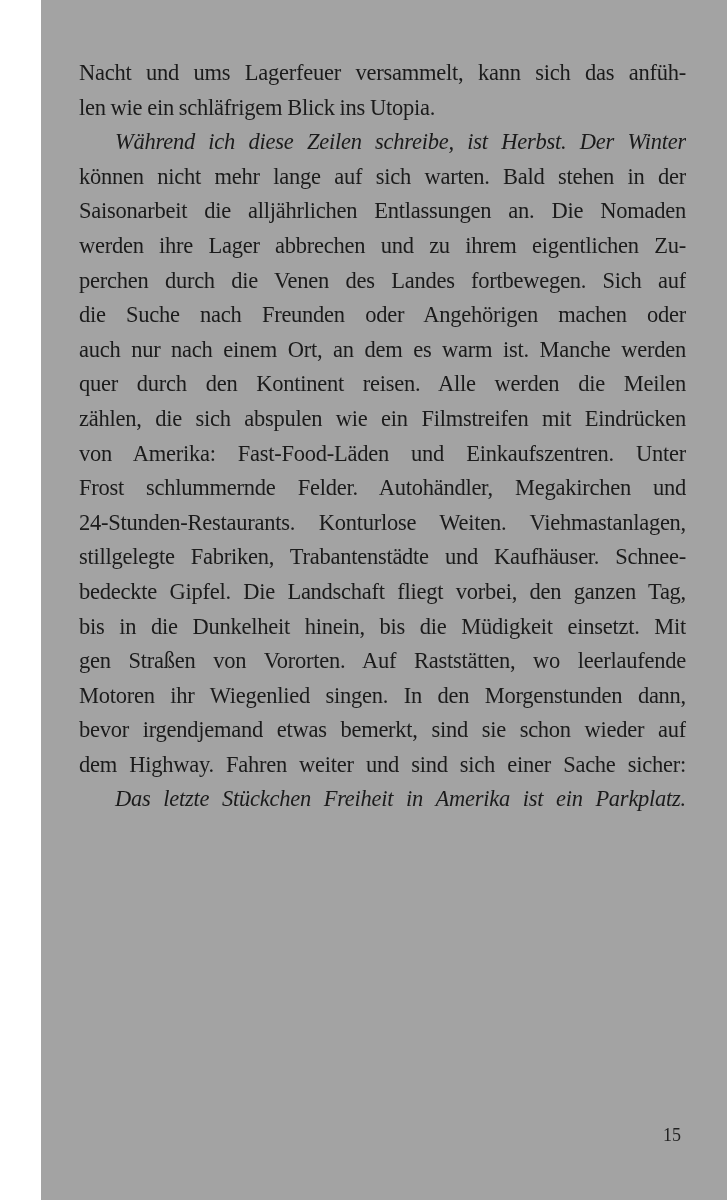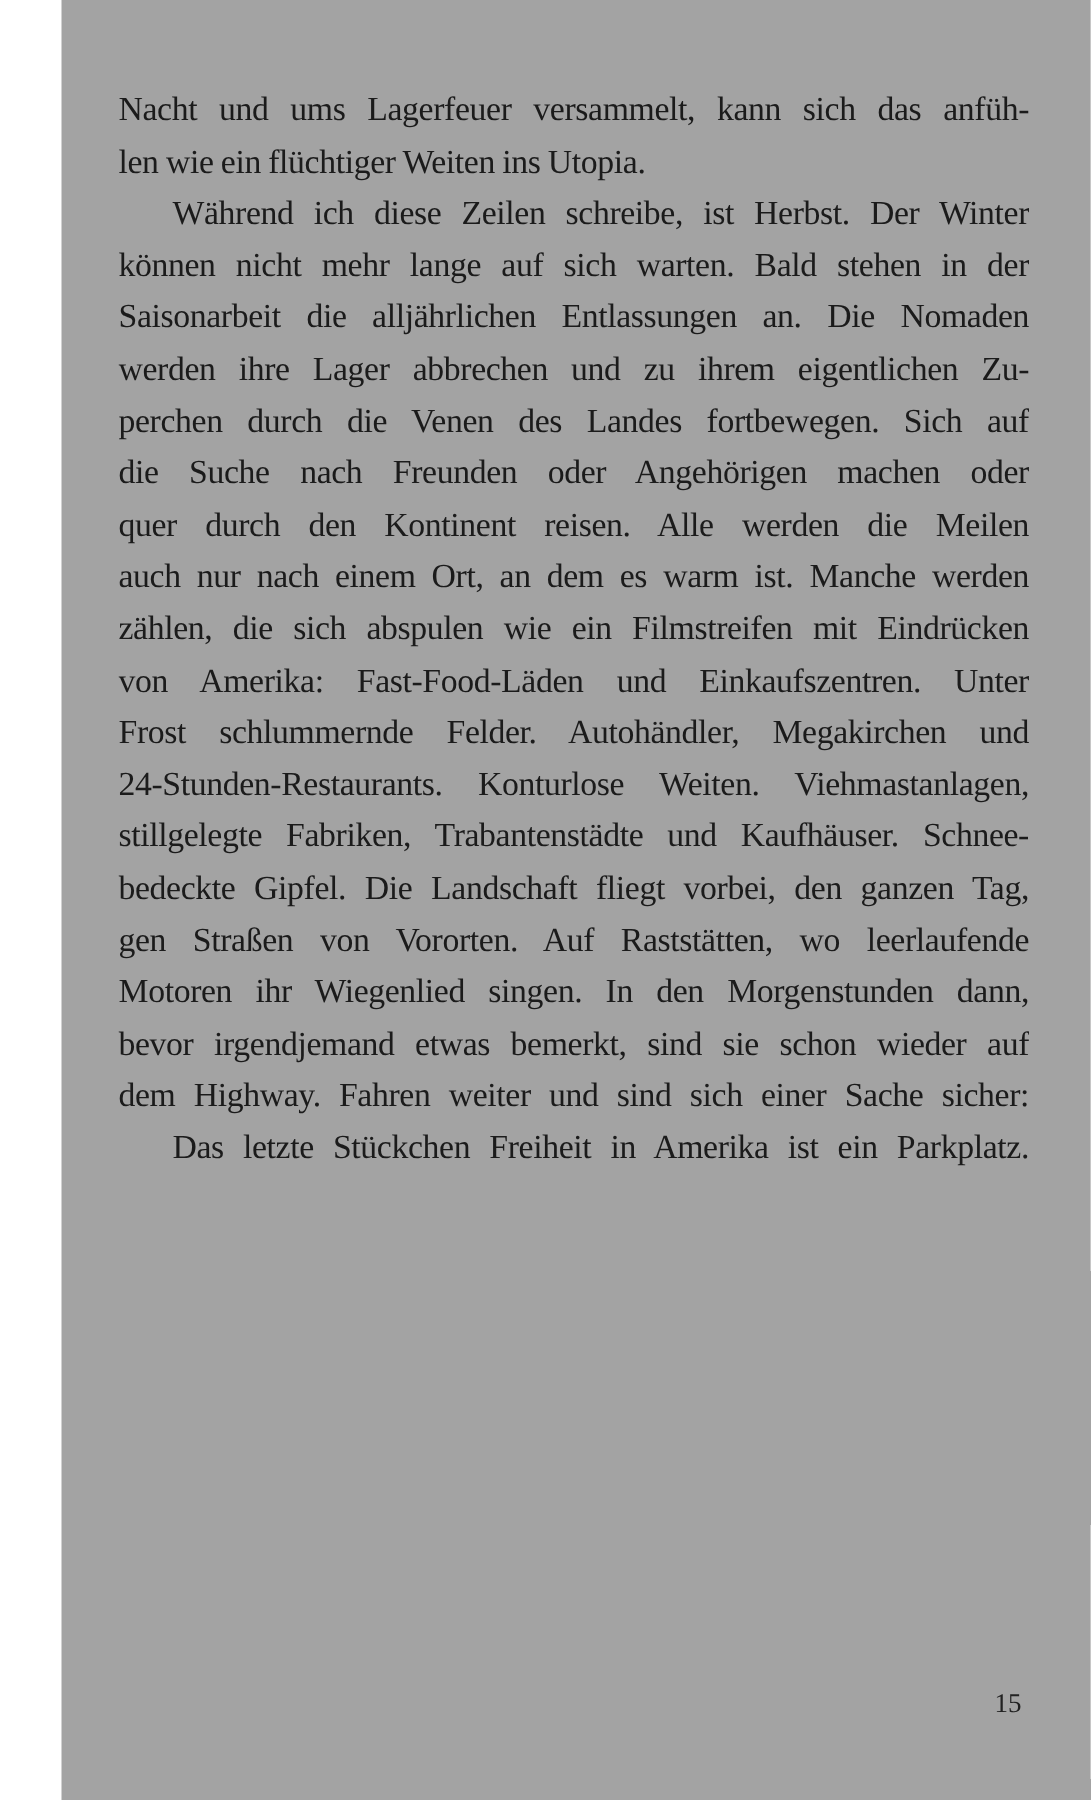--- a/index.html
+++ b/index.html
@@ -33,53 +33,55 @@
     text-align-last: justify;
     text-justify: inter-word;
     white-space: nowrap;
   }
   .line.no-just {
     text-align: left;
     text-align-last: left;
   }
   .line.indent {
     padding-left: 36px;
+    font-style: italic;
   }
   .page-number {
     position: absolute;
     left: 38px;
     top: 1122px;
     width: 602px;
     text-align: right;
     font-size: 18px;
     line-height: 26px;
     color: #222222;
   }
 </style>
 </head>
 <body>
 
 <div class="page" style="background: #a3a3a3; color: rgb(27, 27, 27); margin-left: 41px;">
   <div class="text-block">
       <div class="line">Nacht und ums Lagerfeuer versammelt, kann sich das anfüh-</div>
-      <div class="line no-just">len wie ein flüchtiger Weiten ins Utopia.</div>
+      <div class="line no-just">len wie ein schläfrigem Blick ins Utopia.</div>
       <div class="line indent">Während ich diese Zeilen schreibe, ist Herbst. Der Winter</div>
       <div class="line">können nicht mehr lange auf sich warten. Bald stehen in der</div>
       <div class="line">Saisonarbeit die alljährlichen Entlassungen an. Die Nomaden</div>
       <div class="line">werden ihre Lager abbrechen und zu ihrem eigentlichen Zu-</div>
       <div class="line">perchen durch die Venen des Landes fortbewegen. Sich auf</div>
       <div class="line">die Suche nach Freunden oder Angehörigen machen oder</div>
+      <div class="line">auch nur nach einem Ort, an dem es warm ist. Manche werden</div>
       <div class="line">quer durch den Kontinent reisen. Alle werden die Meilen</div>
-      <div class="line">auch nur nach einem Ort, an dem es warm ist. Manche werden</div>
       <div class="line">zählen, die sich abspulen wie ein Filmstreifen mit Eindrücken</div>
       <div class="line">von Amerika: Fast-Food-Läden und Einkaufszentren. Unter</div>
       <div class="line">Frost schlummernde Felder. Autohändler, Megakirchen und</div>
       <div class="line">24-Stunden-Restaurants. Konturlose Weiten. Viehmastanlagen,</div>
       <div class="line">stillgelegte Fabriken, Trabantenstädte und Kaufhäuser. Schnee-</div>
       <div class="line">bedeckte Gipfel. Die Landschaft fliegt vorbei, den ganzen Tag,</div>
+      <div class="line">bis in die Dunkelheit hinein, bis die Müdigkeit einsetzt. Mit</div>
       <div class="line">gen Straßen von Vororten. Auf Raststätten, wo leerlaufende</div>
       <div class="line">Motoren ihr Wiegenlied singen. In den Morgenstunden dann,</div>
       <div class="line">bevor irgendjemand etwas bemerkt, sind sie schon wieder auf</div>
       <div class="line">dem Highway. Fahren weiter und sind sich einer Sache sicher:</div>
       <div class="line indent">Das letzte Stückchen Freiheit in Amerika ist ein Parkplatz.</div>
     </div>
   <div class="page-number">15</div>
 </div>
 
 </body></html>

